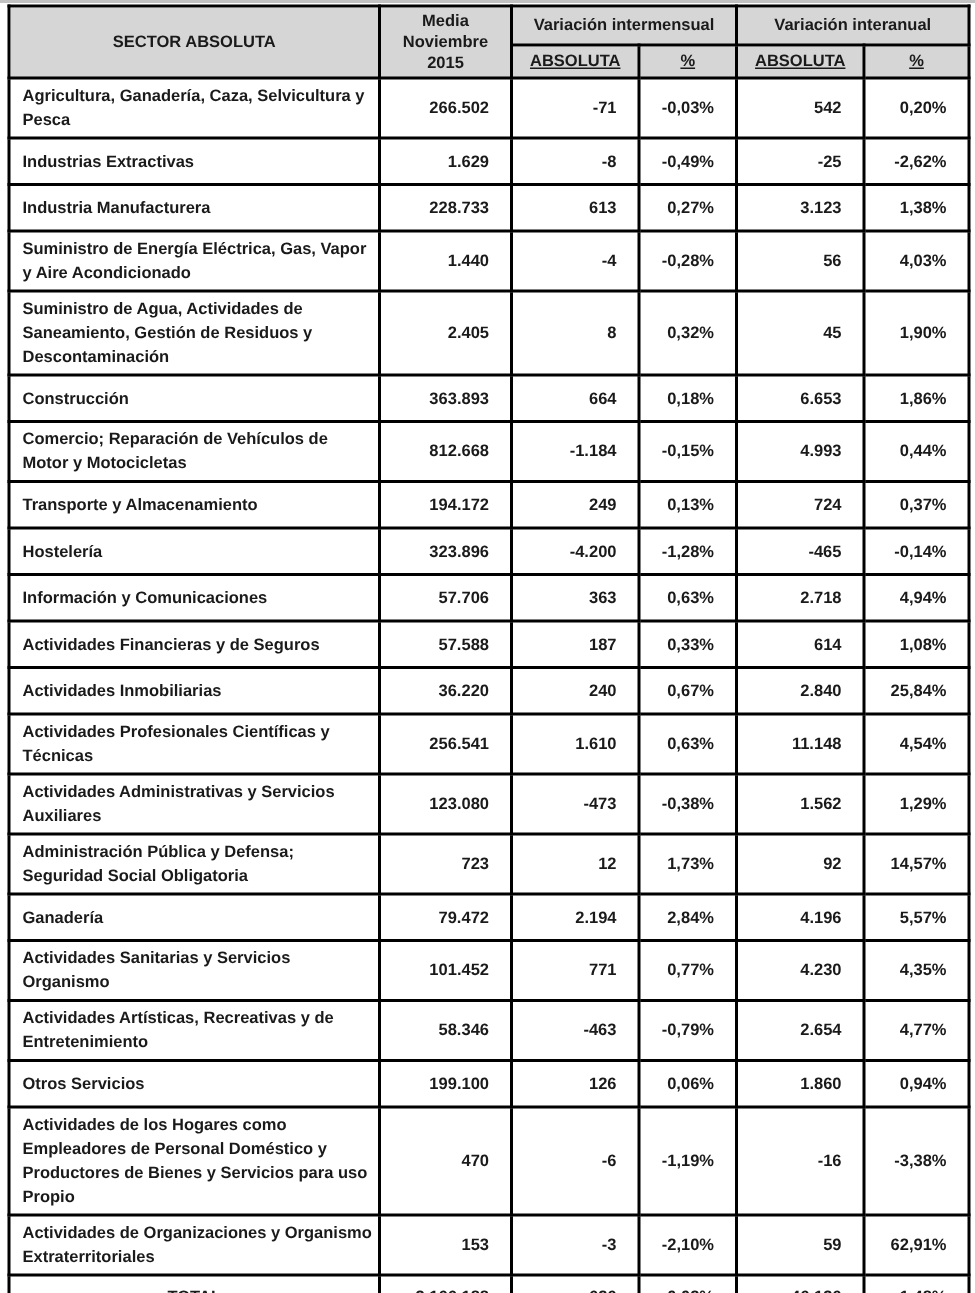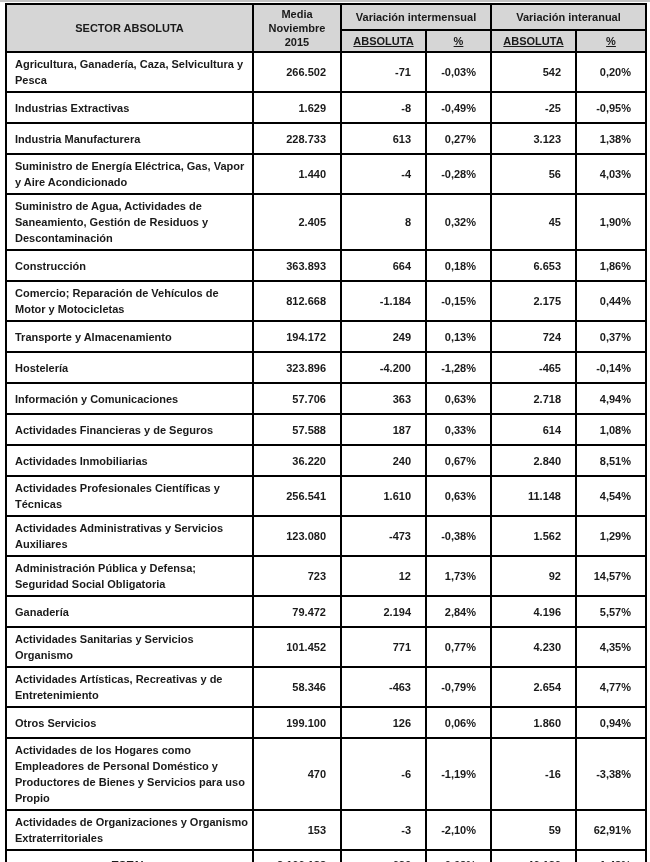--- a/index.html
+++ b/index.html
@@ -111,21 +111,21 @@
     <td class="num-cell">-0,03%</td>
     <td class="num-cell">542</td>
     <td class="num-cell">0,20%</td>
   </tr>
         <tr>
     <td class="sector-cell">Industrias Extractivas</td>
     <td class="num-cell">1.629</td>
     <td class="num-cell">-8</td>
     <td class="num-cell">-0,49%</td>
     <td class="num-cell">-25</td>
-    <td class="num-cell">-0,95%</td>
+    <td class="num-cell">-2,62%</td>
   </tr>
         <tr>
     <td class="sector-cell">Industria Manufacturera</td>
     <td class="num-cell">228.733</td>
     <td class="num-cell">613</td>
     <td class="num-cell">0,27%</td>
     <td class="num-cell">3.123</td>
     <td class="num-cell">1,38%</td>
   </tr>
         <tr>
@@ -150,21 +150,21 @@
     <td class="num-cell">664</td>
     <td class="num-cell">0,18%</td>
     <td class="num-cell">6.653</td>
     <td class="num-cell">1,86%</td>
   </tr>
         <tr>
     <td class="sector-cell">Comercio; Reparación de Vehículos de Motor y Motocicletas</td>
     <td class="num-cell">812.668</td>
     <td class="num-cell">-1.184</td>
     <td class="num-cell">-0,15%</td>
-    <td class="num-cell">2.175</td>
+    <td class="num-cell">4.993</td>
     <td class="num-cell">0,44%</td>
   </tr>
         <tr>
     <td class="sector-cell">Transporte y Almacenamiento</td>
     <td class="num-cell">194.172</td>
     <td class="num-cell">249</td>
     <td class="num-cell">0,13%</td>
     <td class="num-cell">724</td>
     <td class="num-cell">0,37%</td>
   </tr>
@@ -191,21 +191,21 @@
     <td class="num-cell">0,33%</td>
     <td class="num-cell">614</td>
     <td class="num-cell">1,08%</td>
   </tr>
         <tr>
     <td class="sector-cell">Actividades Inmobiliarias</td>
     <td class="num-cell">36.220</td>
     <td class="num-cell">240</td>
     <td class="num-cell">0,67%</td>
     <td class="num-cell">2.840</td>
-    <td class="num-cell">8,51%</td>
+    <td class="num-cell">25,84%</td>
   </tr>
         <tr>
     <td class="sector-cell">Actividades Profesionales Científicas y Técnicas</td>
     <td class="num-cell">256.541</td>
     <td class="num-cell">1.610</td>
     <td class="num-cell">0,63%</td>
     <td class="num-cell">11.148</td>
     <td class="num-cell">4,54%</td>
   </tr>
         <tr>

